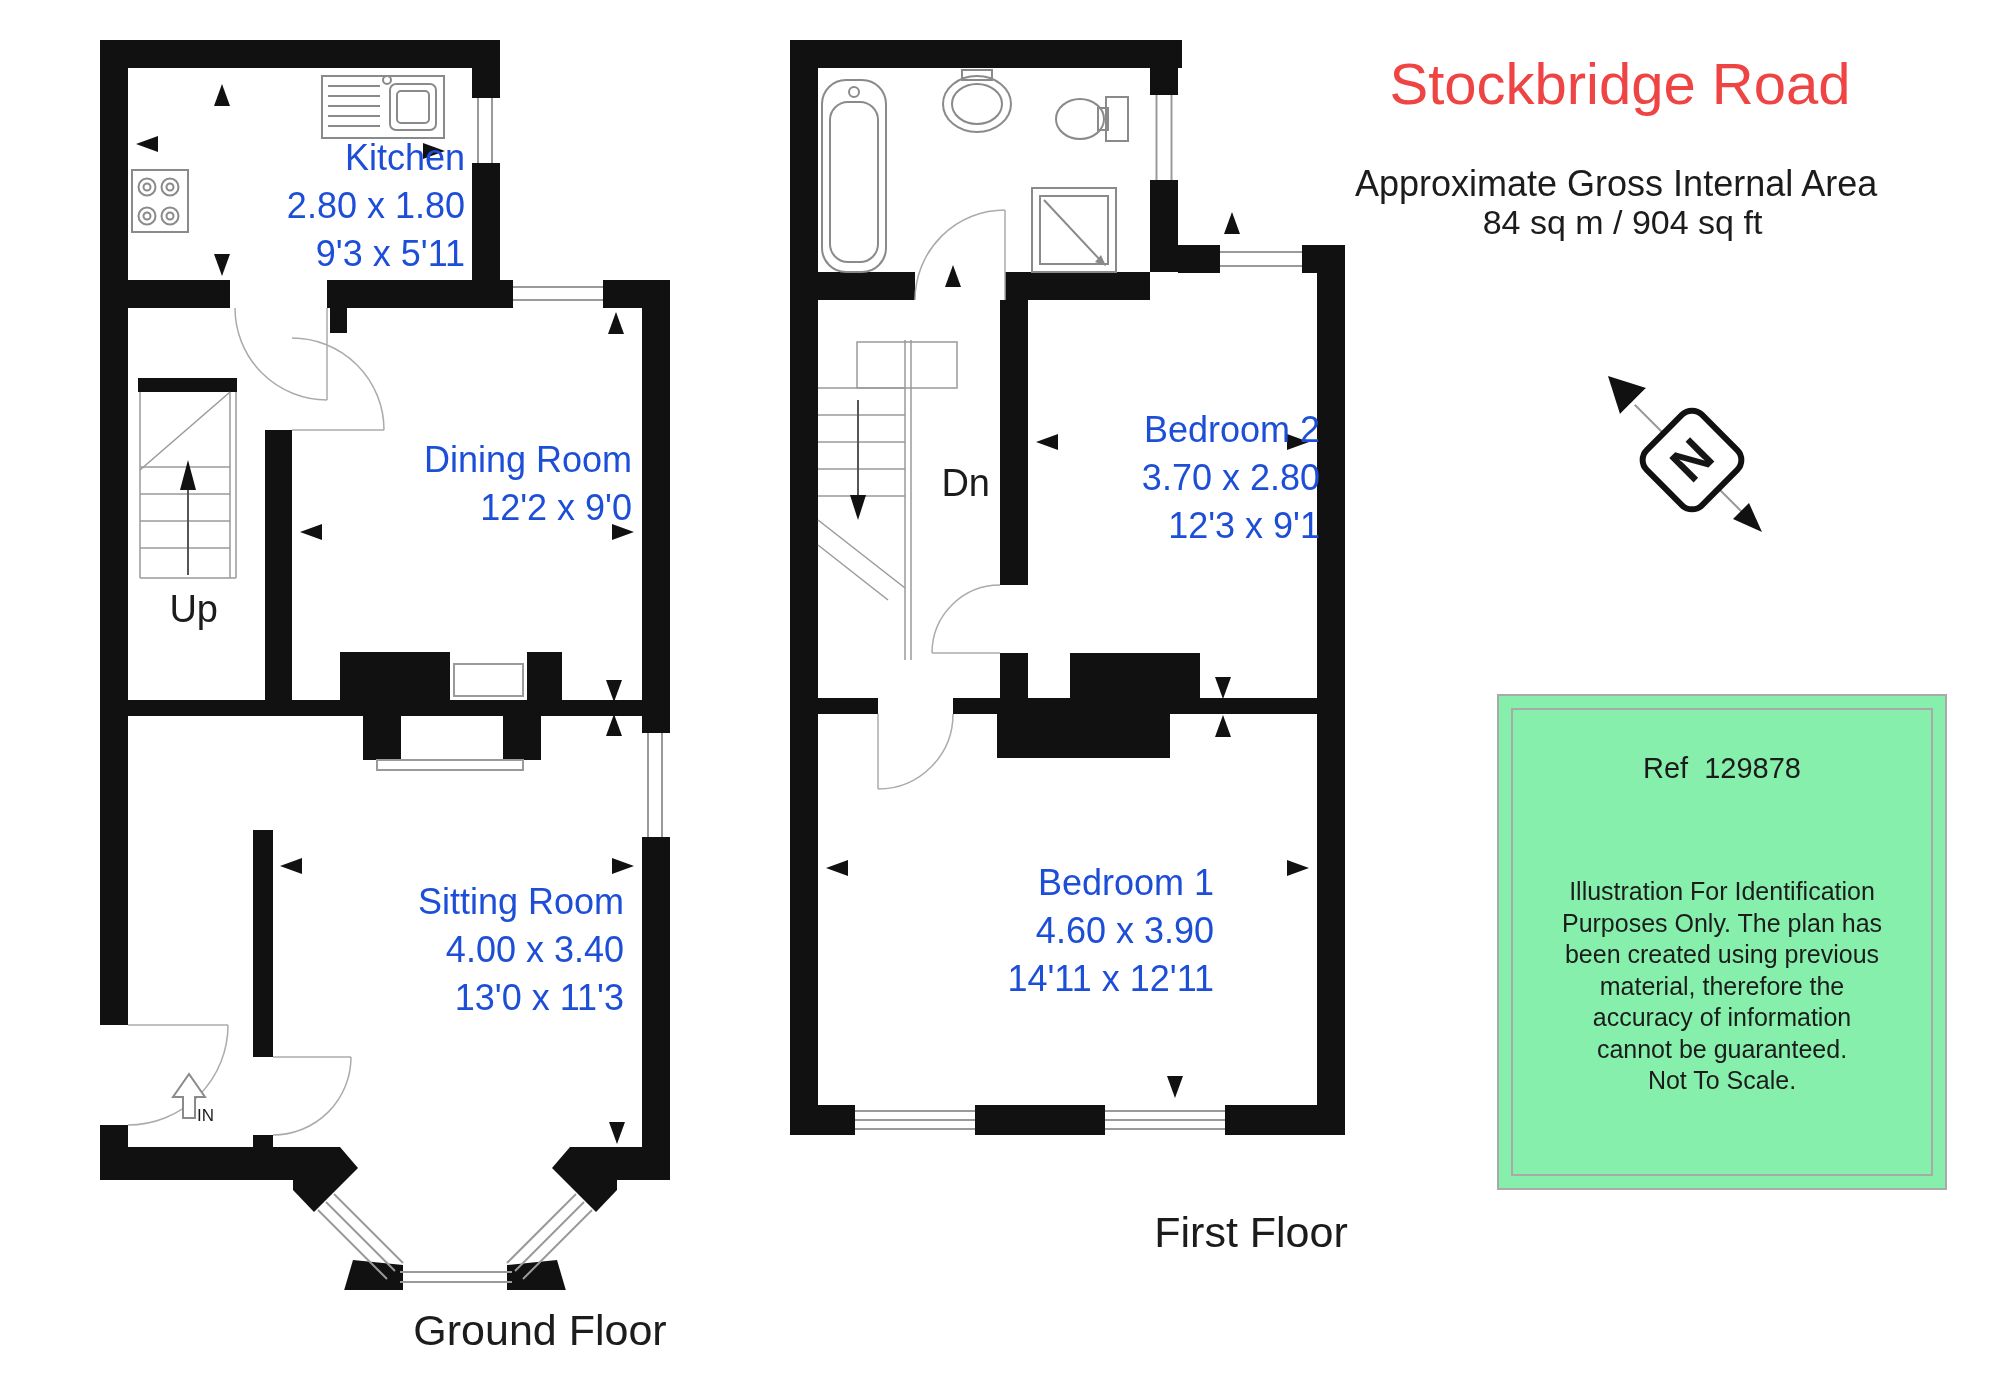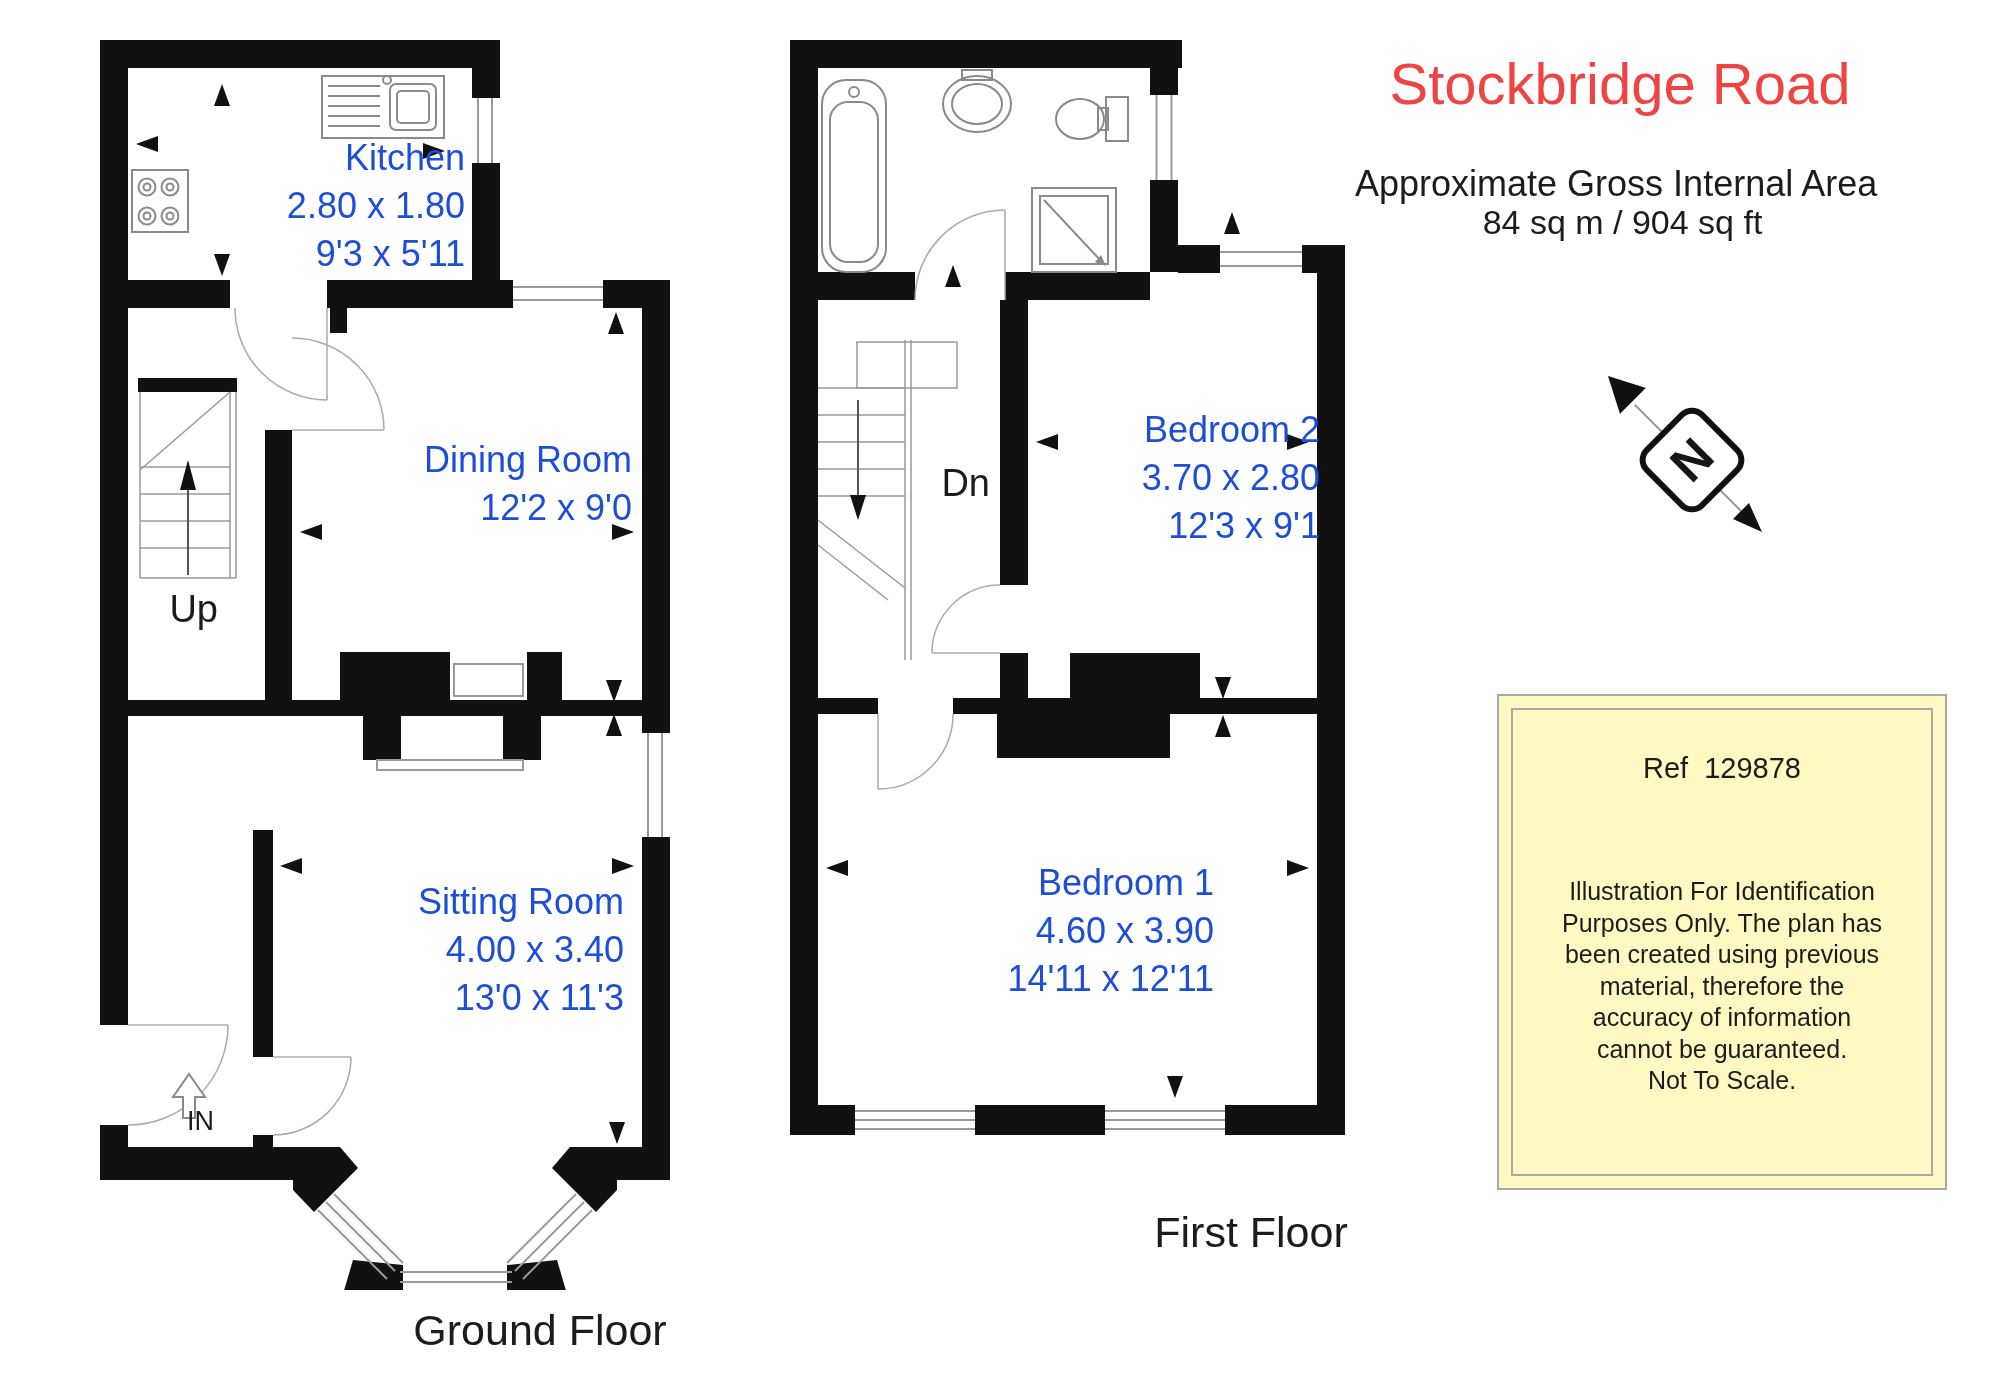--- a/index.html
+++ b/index.html
@@ -5,21 +5,21 @@
   html,body{margin:0;padding:0;background:#ffffff;}
   body{font-family:"Liberation Sans", sans-serif;color:#1c1c1c;}
   .canvas{position:relative;width:2000px;height:1391px;background:#fff;overflow:hidden;}
   svg{position:absolute;}
   .room-label{position:absolute;text-align:right;font-size:36px;line-height:48px;color:#1d4ed8;white-space:nowrap;}
   .floor-caption{position:absolute;text-align:center;font-size:43px;color:#1c1c1c;white-space:nowrap;}
   .small-label{position:absolute;text-align:right;color:#1c1c1c;white-space:nowrap;}
   .title{position:absolute;left:1360px;top:50px;width:520px;text-align:center;font-size:58px;color:#ef4444;white-space:nowrap;}
   .subtitle{position:absolute;left:1355px;top:163px;width:535px;text-align:left;font-size:36px;white-space:nowrap;}
   .area-line{position:absolute;left:1355px;top:203px;width:535px;text-align:center;font-size:34px;white-space:nowrap;}
-  .ref-box{position:absolute;left:1497px;top:694px;width:446px;height:492px;border:2px solid #a9a9a9;background:#fef9c3;}
+  .ref-box{position:absolute;left:1497px;top:694px;width:446px;height:492px;border:2px solid #a9a9a9;background:#86efac;}
   .ref-box-inner{position:absolute;left:12px;top:12px;right:12px;bottom:12px;border:2px solid #a9a9a9;text-align:center;}
   .ref-number{margin-top:42px;font-size:29px;white-space:pre;}
   .disclaimer{position:absolute;top:166px;left:0;right:0;font-size:25px;line-height:31.5px;}
   .north-n{position:absolute;left:1662px;top:430px;width:60px;height:60px;line-height:60px;text-align:center;
            font-size:50px;font-weight:bold;transform:rotate(-45deg);color:#161616;}
 </style>
 </head>
 <body>
 
 <div class="canvas">
@@ -275,21 +275,21 @@
   <div class="room-label" style="left:332px;top:436px;width:300px;">
     <div>Dining Room</div>
     <div>12'2 x 9'0</div>
   </div>
   <div class="room-label" style="left:324px;top:878px;width:300px;">
     <div>Sitting Room</div>
     <div>4.00 x 3.40</div>
     <div>13'0 x 11'3</div>
   </div>
   <div class="small-label" style="left:158px;top:588px;width:60px;font-size:38px;">Up</div>
-  <div class="small-label" style="left:164px;top:1106px;width:50px;font-size:27px;">IN</div>
+  <div class="small-label" style="left:164px;top:1106px;width:50px;font-size:17px;">IN</div>
   <div class="floor-caption" style="left:390px;top:1306px;width:300px;">Ground Floor</div>
 
   <div class="room-label" style="left:1020px;top:406px;width:300px;">
     <div>Bedroom 2</div>
     <div>3.70 x 2.80</div>
     <div>12'3 x 9'1</div>
   </div>
   <div class="room-label" style="left:914px;top:859px;width:300px;">
     <div>Bedroom 1</div>
     <div>4.60 x 3.90</div>

